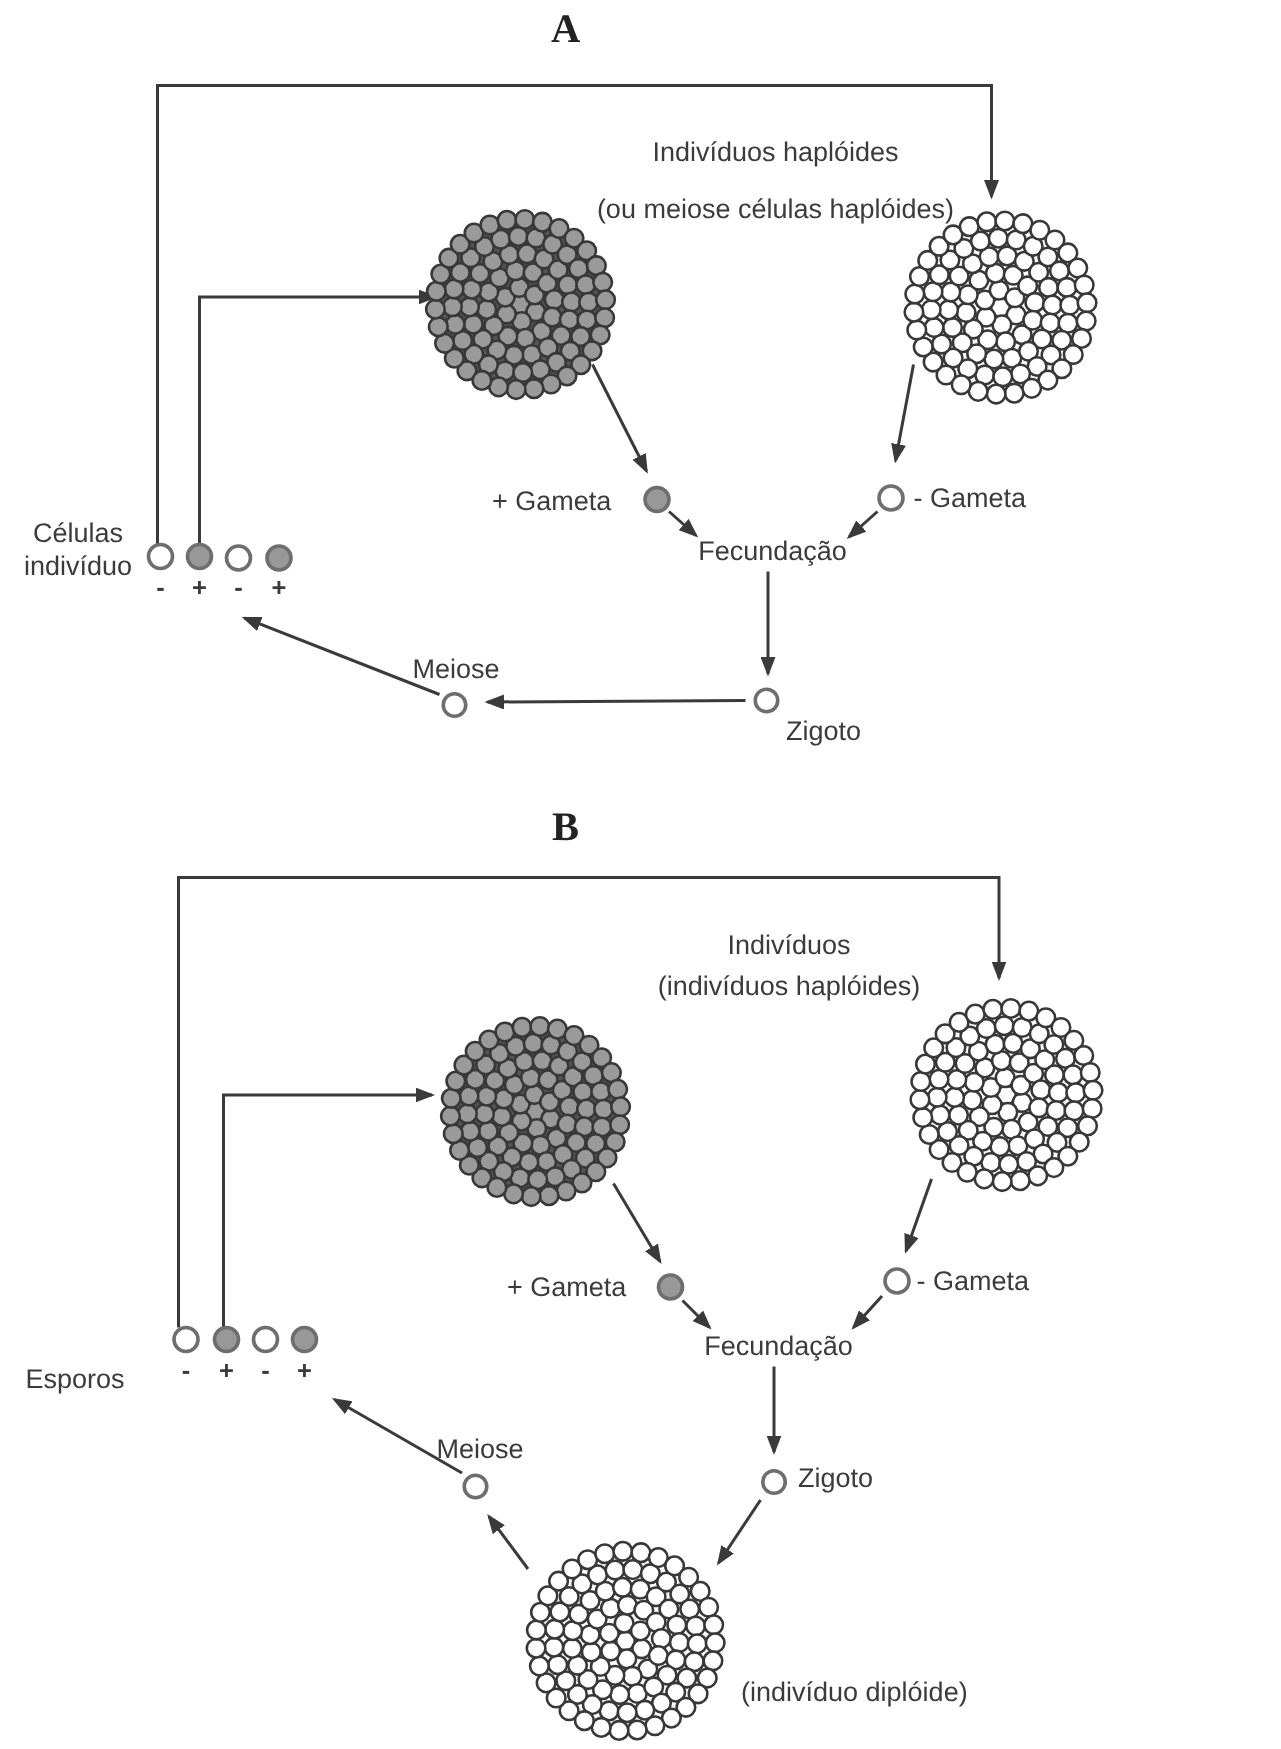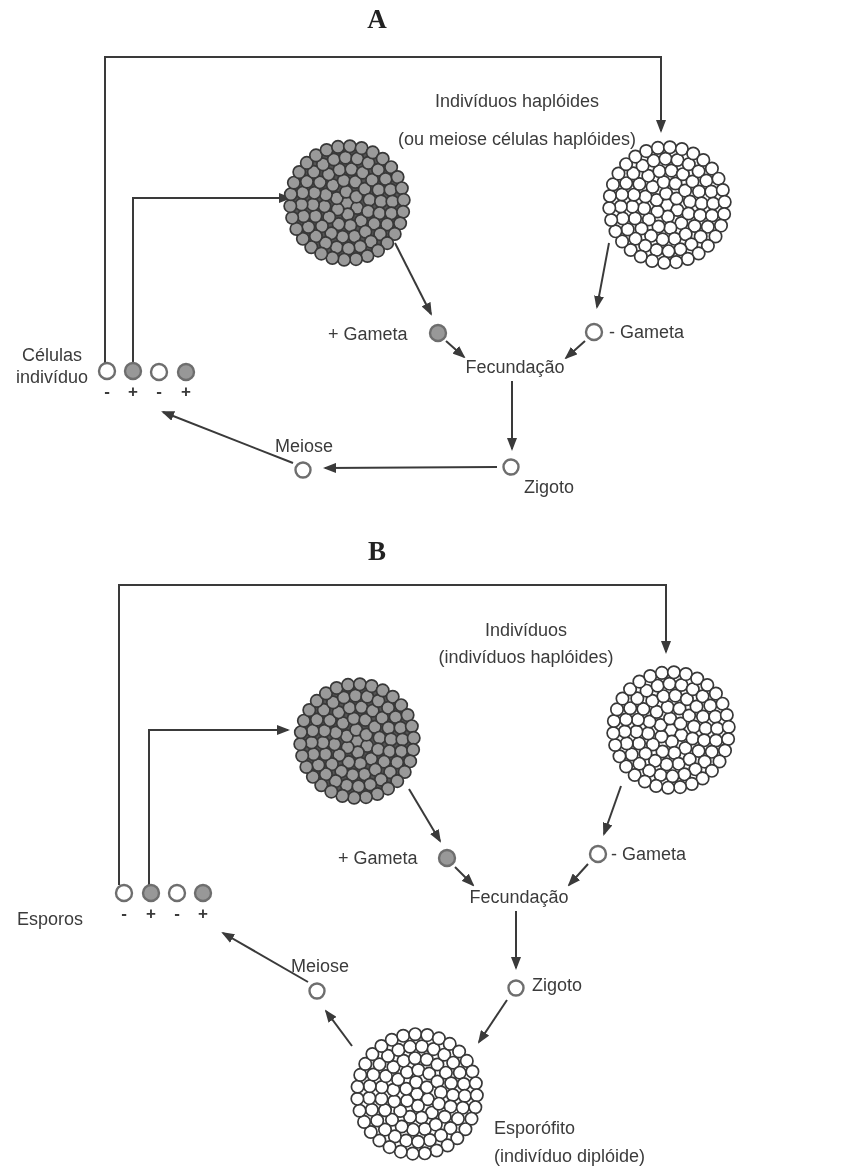--- a/index.html
+++ b/index.html
@@ -585,17 +585,16 @@
   <span class="sign" style="left:193px;top:904px;">+</span>
 
   <div class="lbl right" style="left:338px;top:847px;width:98px;">+ Gameta</div>
   <div class="lbl" style="left:611px;top:843px;width:110px;">- Gameta</div>
   <div class="lbl center" style="left:448px;top:886px;width:142px;">Fecundação</div>
   <div class="lbl" style="left:532px;top:974px;">Zigoto</div>
   <div class="lbl center" style="left:272px;top:955px;width:96px;">Meiose</div>
 
 
   <div class="lbl" style="left:494px;top:1114px;line-height:28px;">
-    <div>Esporófito</div>
     <div>(indivíduo diplóide)</div>
   </div>
 
 </div>
 
 </body></html>

